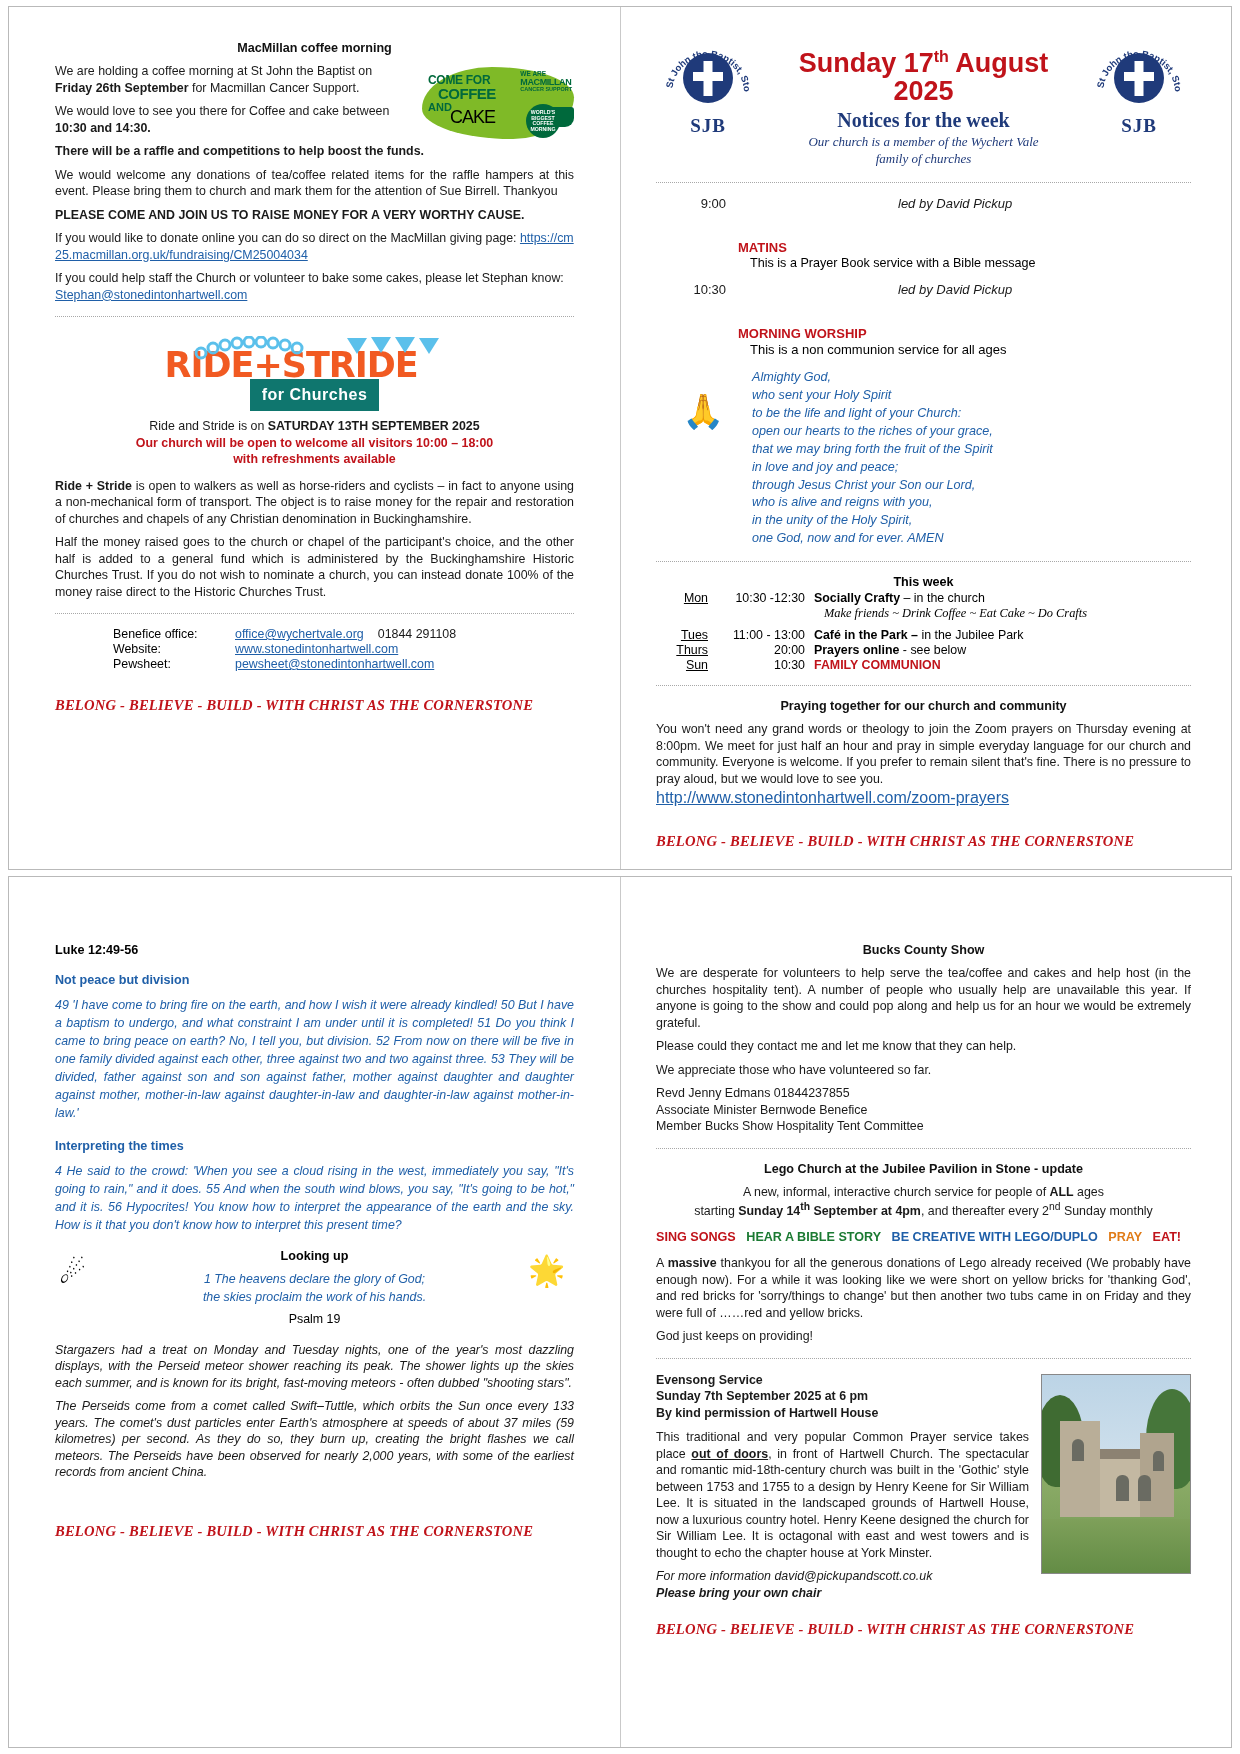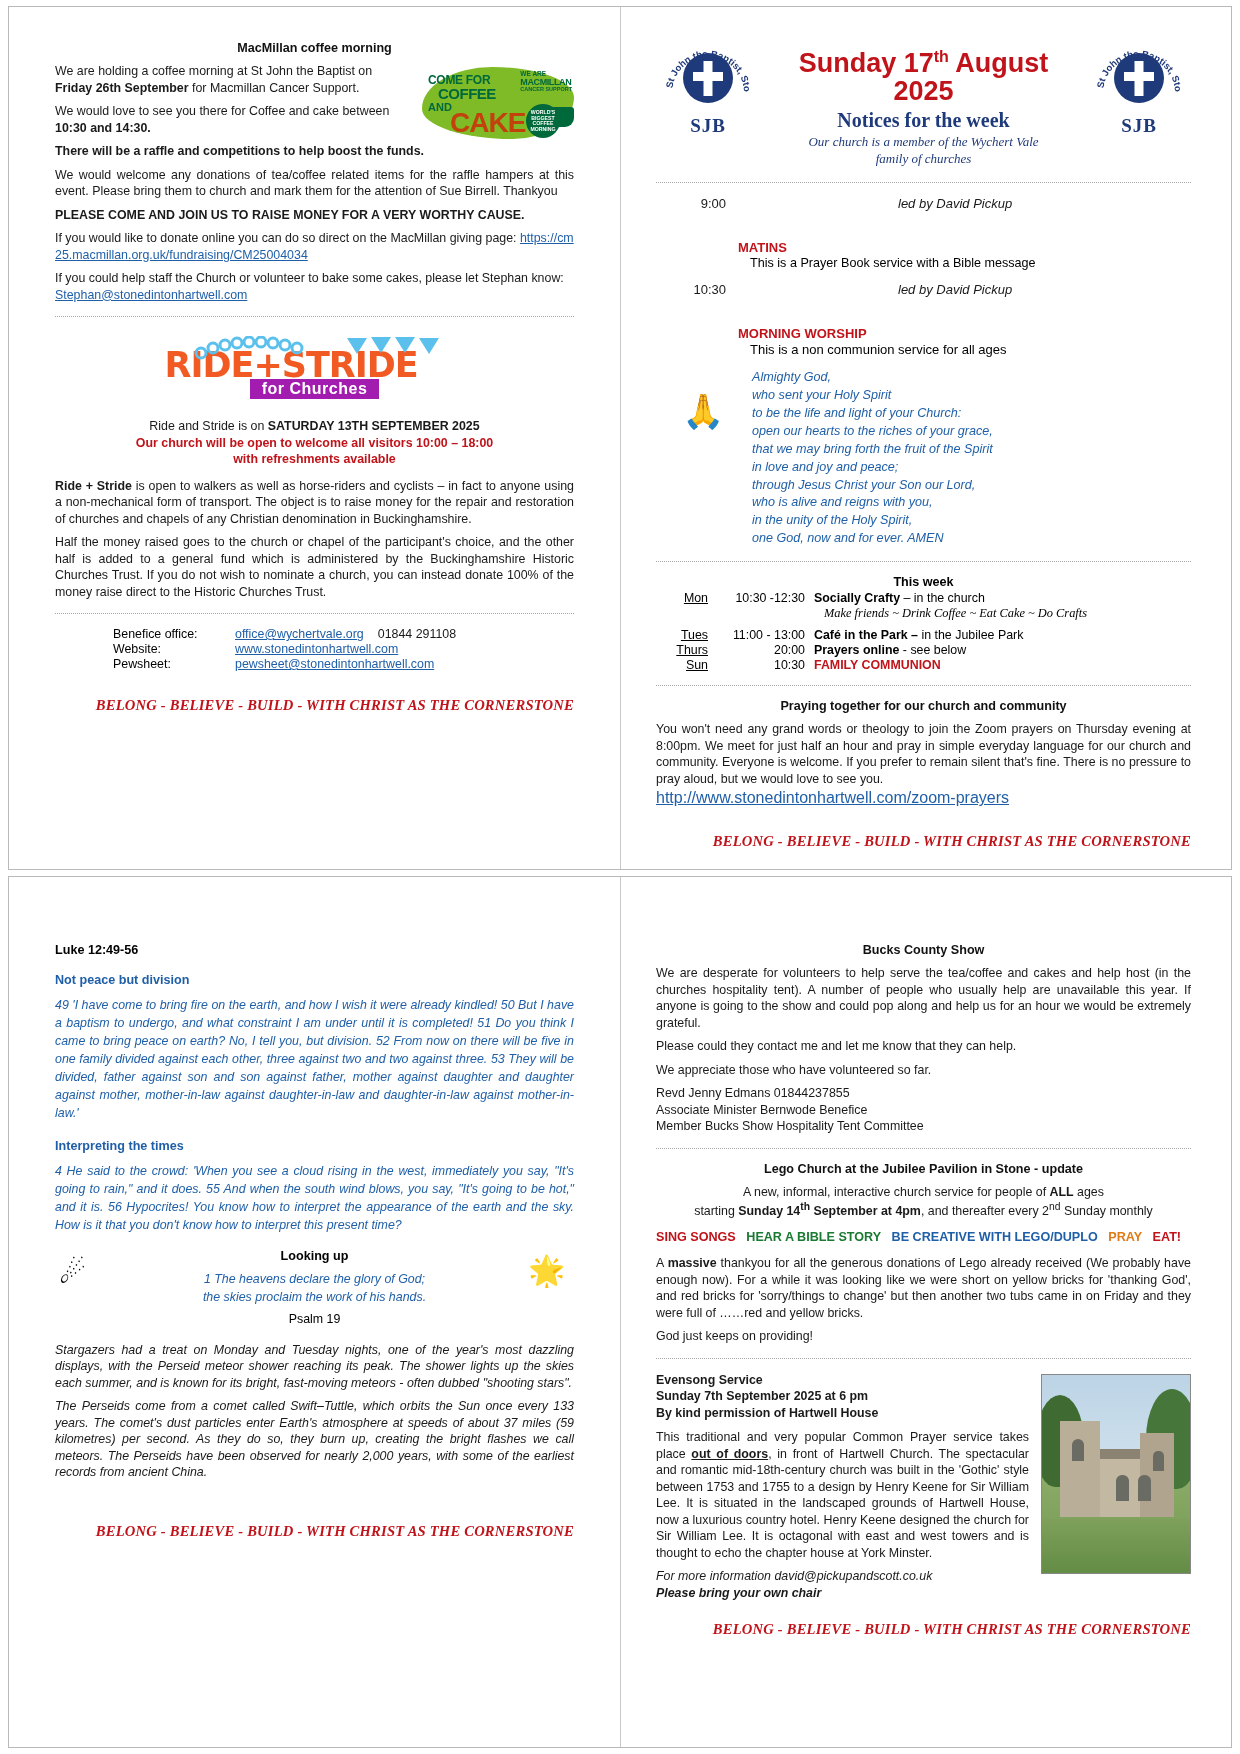--- a/index.html
+++ b/index.html
@@ -36,62 +36,62 @@
   b, .b { font-weight:bold; }
   .link { color:#1f5fa8; text-decoration:underline; word-break:break-all; }
   .hd-ctr { font-size:12.6px; font-weight:bold; text-align:center; margin:0 0 8px 0; color:#111; }
 
   .dots {
     border-top:1px dotted #a8a8a8; height:0; margin:13px 0 13px 0;
   }
 
   .cornerstone {
     color:#c0131a; font-family:"Liberation Serif", serif; font-style:italic;
-    font-weight:bold; font-size:14.6px; text-align:right; letter-spacing:.2px;
+    font-weight:bold; font-size:14.6px; text-align:left; letter-spacing:.2px;
     margin-top:10px;
   }
 
   
   .mac-logo {
     float:right; width:152px; height:72px; margin:4px 0 2px 10px;
     position:relative;
   }
   .mac-blob {
     position:absolute; inset:0; background:#7fba27;
     border-radius:46% 54% 40% 60% / 58% 42% 58% 42%;
   }
   .mac-come { position:absolute; left:6px; top:6px; font-size:12px; font-weight:bold;
     color:#00693c; font-family:"Liberation Sans", sans-serif; letter-spacing:-.3px; }
   .mac-coffee { position:absolute; left:16px; top:18px; font-size:15px; font-weight:bold;
     color:#00693c; letter-spacing:-.5px; }
   .mac-and { position:absolute; left:6px; top:34px; font-size:11px; font-weight:bold; color:#00693c; }
-  .mac-cake { position:absolute; left:28px; top:40px; font-size:28px; font-weight:bold;
-    color:#c2410c; letter-spacing:-1px; }
+  .mac-cake { position:absolute; left:28px; top:40px; font-size:18px; font-weight:normal;
+    color:#000000; letter-spacing:-1px; }
   .mac-weare { position:absolute; right:2px; top:4px; text-align:left; line-height:1.02; }
   .mac-weare .l1 { font-size:6.5px; font-weight:bold; color:#00693c; }
   .mac-weare .l2 { font-size:9px; font-weight:bold; color:#00693c; letter-spacing:-.4px; }
   .mac-weare .l3 { font-size:5.5px; font-weight:bold; color:#00693c; }
   .mac-badge {
     position:absolute; right:14px; bottom:1px; width:34px; height:34px; border-radius:50%;
     background:#00693c; color:#fff; font-size:5.2px; font-weight:bold; text-align:center;
     line-height:1.08; padding-top:6px;
   }
   .mac-cup { position:absolute; right:0px; bottom:12px; width:26px; height:20px;
     background:#00693c; border-radius:3px 3px 9px 9px; }
 
   
   .rs-logo { width:300px; margin:6px auto 4px auto; position:relative; height:78px; }
   .rs-main {
     font-family:"DejaVu Sans", sans-serif; font-weight:bold; font-size:35px;
     color:#f15a22; text-align:left; letter-spacing:-1px; line-height:1;
     padding-top:18px;
   }
   .rs-for {
-    background:#a21caf; color:#fff; font-weight:bold; font-size:16px;
-    display:inline-block; padding:1px 12px; letter-spacing:.5px;
+    background:#0f766e; color:#fff; font-weight:bold; font-size:16px;
+    display:inline-block; padding:7px 12px; letter-spacing:.5px;
   }
   .rs-forwrap { text-align:center; margin-top:-4px; }
   .rs-chain { position:absolute; left:28px; top:6px; }
   .rs-bunt  { position:absolute; right:10px; top:6px; }
 
   
   .sjb-head { display:flex; align-items:flex-start; justify-content:center; gap:10px; }
   .sjb-logo { width:104px; flex:0 0 104px; text-align:center; position:relative; }
   .sjb-ring { width:92px; height:80px; margin:0 auto; position:relative; }
   .sjb-circ {

